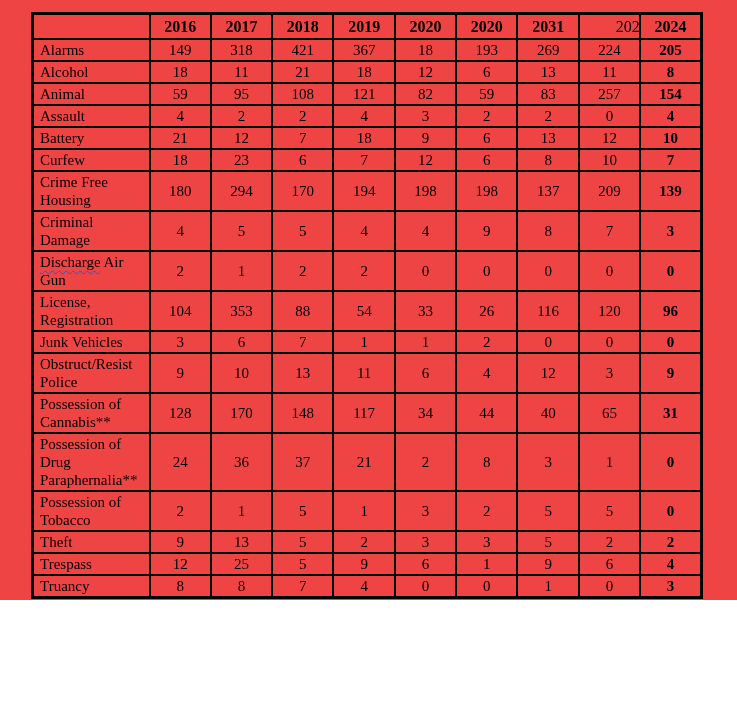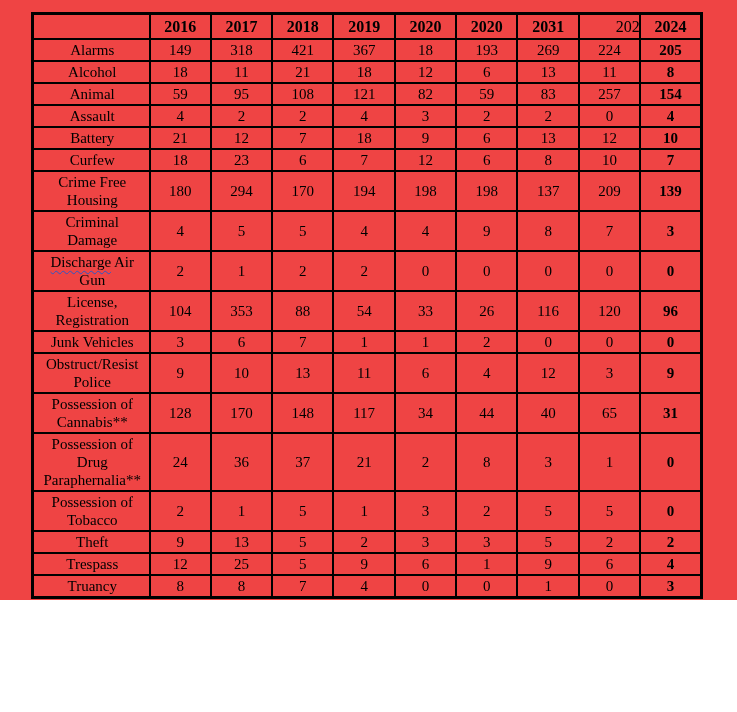--- a/index.html
+++ b/index.html
@@ -40,21 +40,21 @@
   .incident-table thead th {
     font-size: 16px;
     font-weight: bold;
     height: 21px;
   }
   .incident-table thead th.regular {
     font-weight: normal;
     padding-left: 36px;
   }
   .incident-table td.label-cell {
-    text-align: center;
+    text-align: left;
     padding-left: 6px;
     padding-right: 4px;
     margin-left: 20px;
   }
   .incident-table td {
     height: 18px;
   }
   .incident-table td.bold,
   .incident-table tr.total-row td {
     font-weight: bold;

